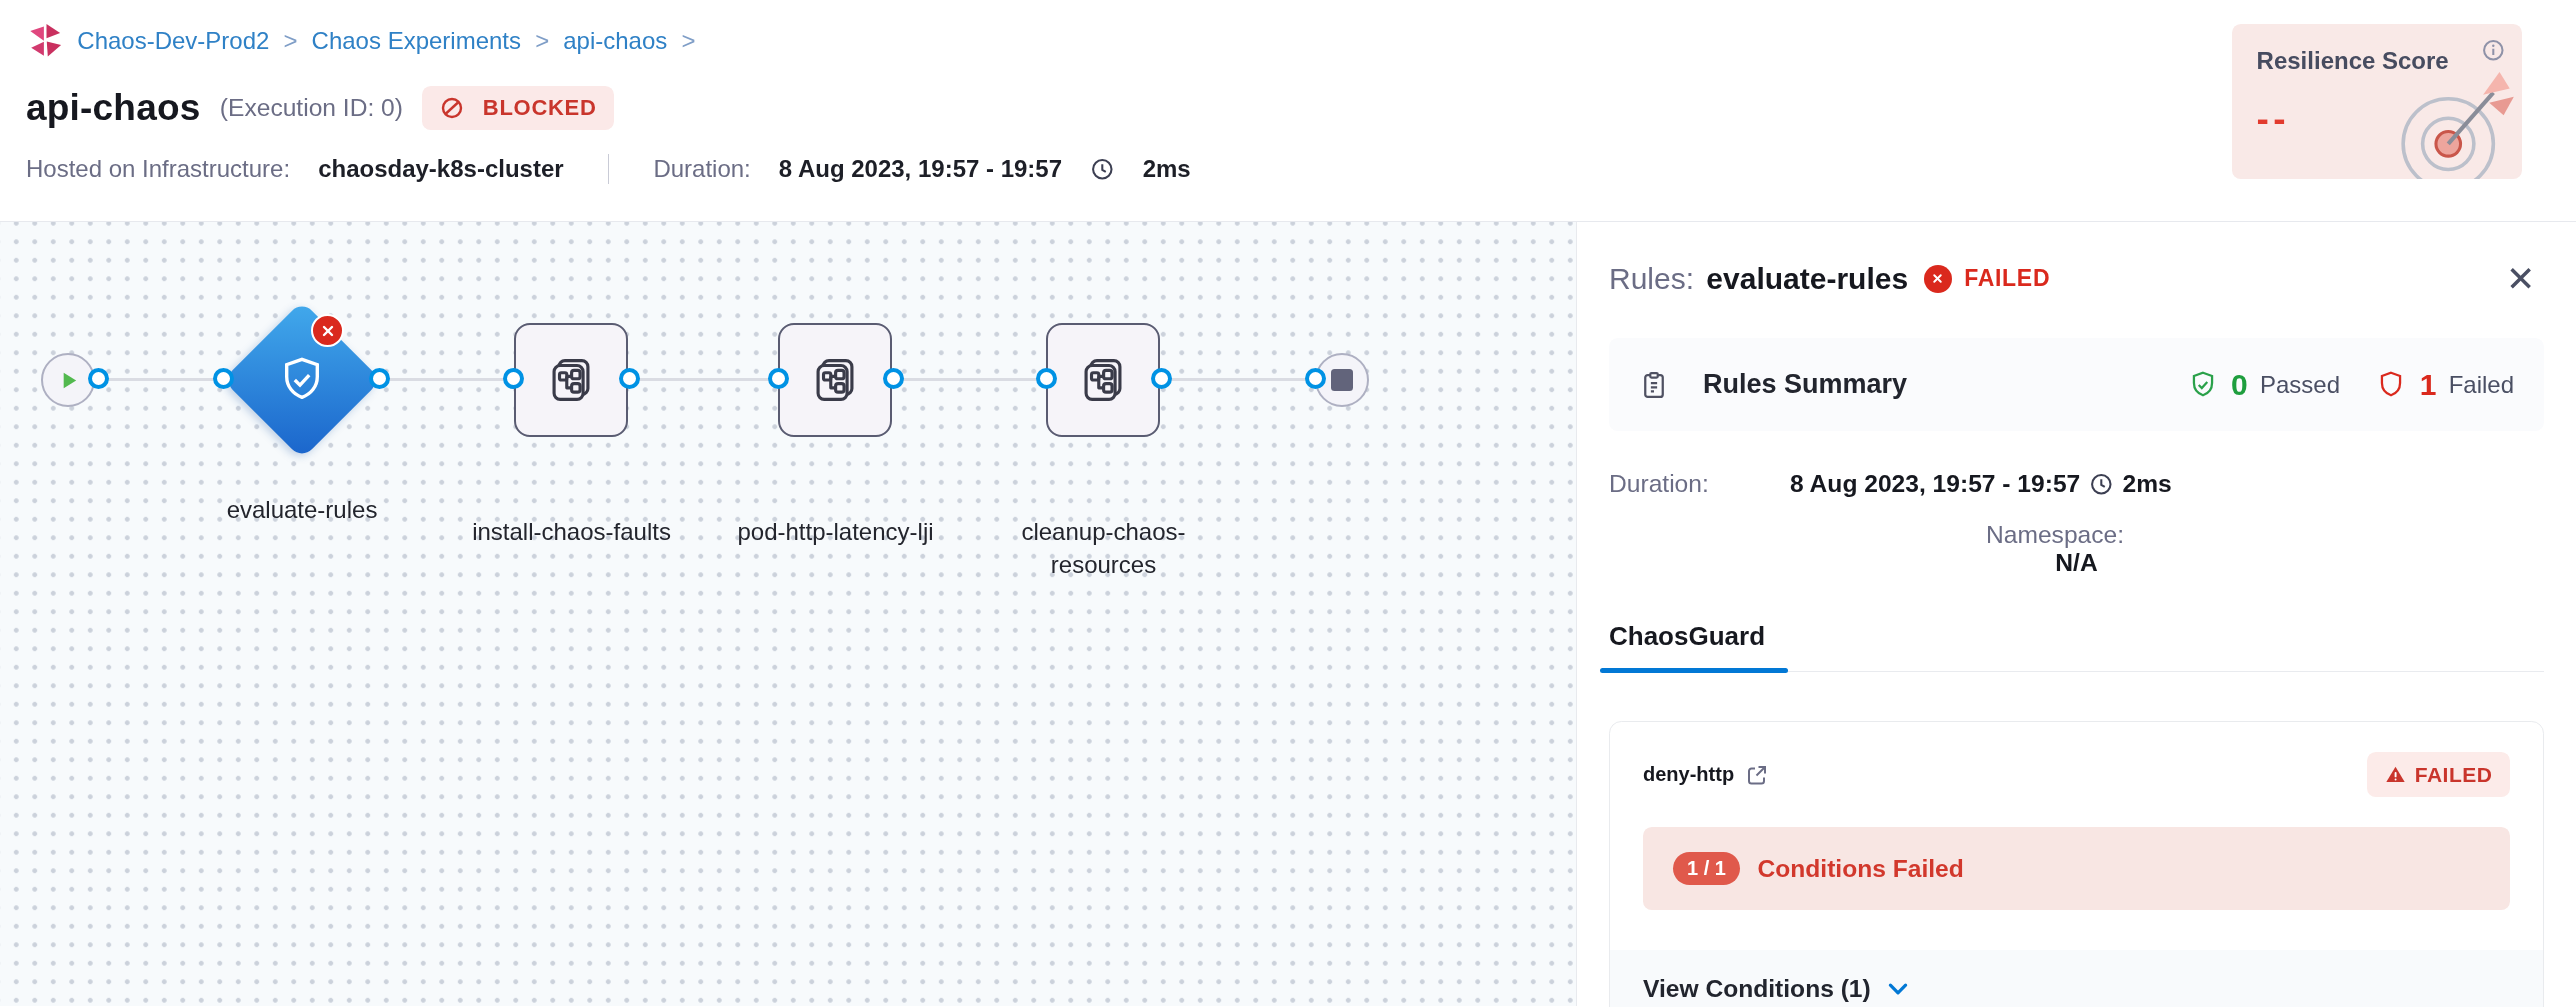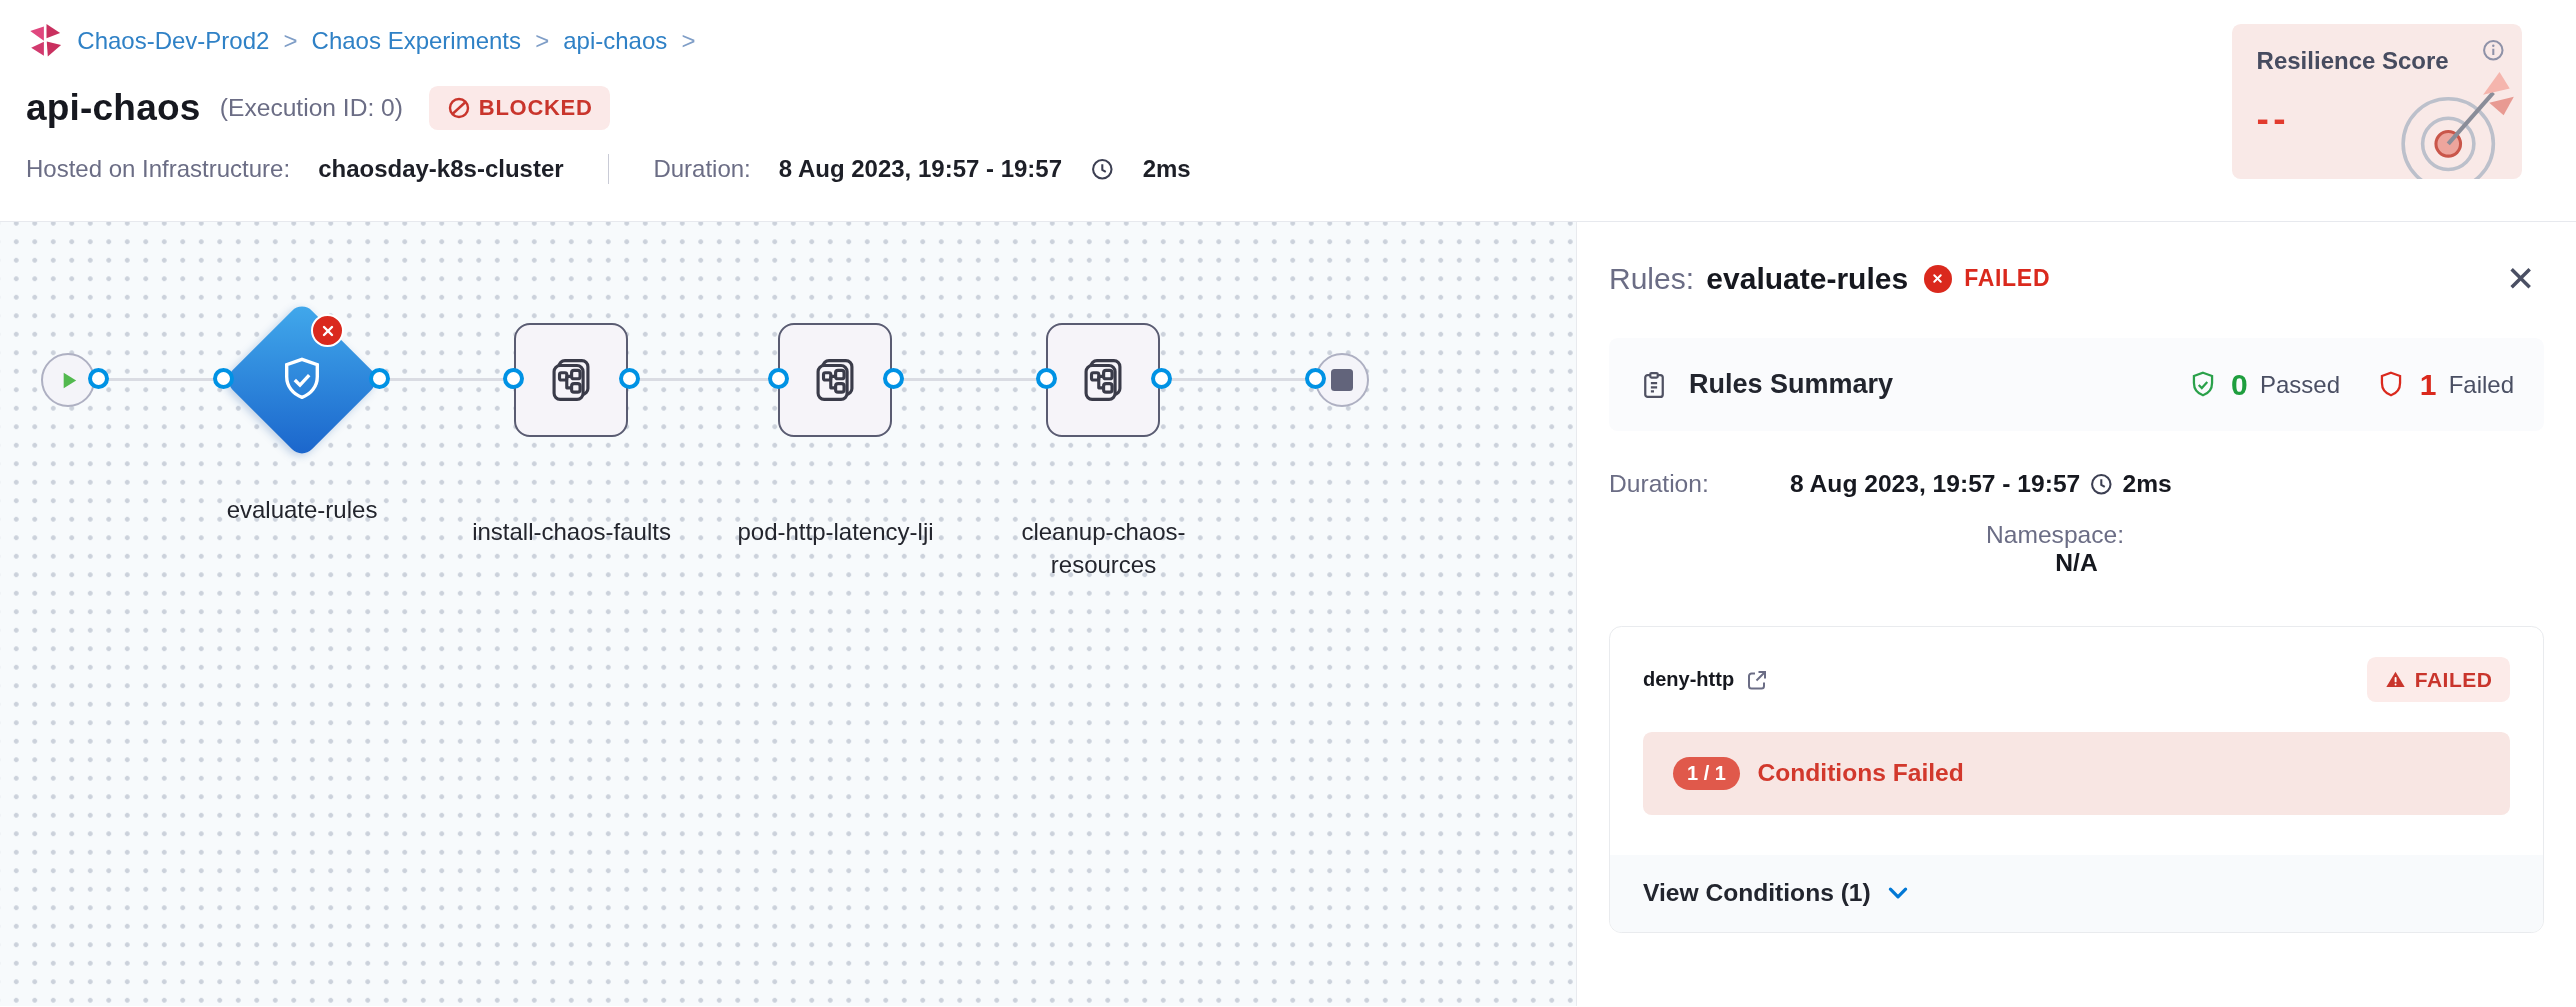--- a/index.html
+++ b/index.html
@@ -9,22 +9,22 @@
 
   
   .topbar { height:222px; background:#fff; border-bottom:1.8px solid #e7e9ee; position:relative; padding:21px 0 0 26px; }
   .breadcrumb { display:flex; align-items:center; gap:12.3px; font-size:24px; }
   .breadcrumb .logo { width:39px; height:39px; display:inline-flex; }
   .crumb { color:#2f81c6; text-decoration:none; cursor:pointer; }
   .crumb-sep { color:#7f9ec7; margin:0 1.8px; }
   .title-row { display:flex; align-items:center; gap:19.3px; margin-top:26px; }
   .page-title { font-size:37px; font-weight:700; color:#16181f; letter-spacing:0.2px; }
   .exec-id { font-size:24.6px; color:#6b6d85; }
-  .blocked-badge { display:inline-flex; align-items:center; gap:8px; background:#fbe9e8;
-                   border-radius:8.8px; padding:8.8px 17.6px; margin-left:7px; }
+  .blocked-badge { display:inline-flex; align-items:center; gap:19px; background:#fbe9e8;
+                   border-radius:8.8px; padding:8.8px 17.6px; }
   .blocked-badge span { color:#c9352c; font-weight:700; font-size:22px; letter-spacing:0.7px; }
   .meta-row { display:flex; align-items:center; gap:28px; margin-top:24.6px; font-size:24px; }
   .meta-label { color:#6b6d85; }
   .meta-value { color:#1d1f27; font-weight:600; }
   .vdiv { width:1.8px; height:30px; background:#c9cbd6; margin:0 16px; }
   .inline-icon { display:inline-flex; width:24.6px; height:24.6px; }
 
   
   .resilience-card { position:absolute; top:24px; right:54px; width:290px; height:155px;
                      background:#f9e9e7; border-radius:8.8px; padding:23px 24.6px; overflow:hidden; }
@@ -61,21 +61,21 @@
   .step-header { display:flex; align-items:center; gap:12.3px; }
   .step-label { font-size:30px; color:#6b6d85; }
   .step-name { font-size:30px; font-weight:700; color:#16181f; }
   .fail-circle { width:28px; height:28px; border-radius:50%; background:#da291d;
                  display:flex; align-items:center; justify-content:center; margin-left:3.5px; }
   .failed-text { font-size:23px; font-weight:700; color:#da291d; letter-spacing:0.7px; }
   .close-btn { margin-left:auto; font-size:35px; color:#4a4f63; cursor:pointer; font-weight:400; line-height:1; padding-right:8.8px; }
 
   .rules-card { margin-top:42px; background:#fafbfd; border-radius:8.8px; height:93px;
                 display:flex; align-items:center; justify-content:space-between; padding:0 30px; }
-  .rules-left { display:flex; align-items:flex-end; gap:20px; font-size:27px; font-weight:600; color:#22252e; }
+  .rules-left { display:flex; align-items:flex-end; gap:34px; font-size:27px; font-weight:600; color:#22252e; }
   .rules-right { display:flex; align-items:center; gap:12.3px; }
   .count-green { font-size:30px; font-weight:700; color:#1e9e3e; }
   .count-red { font-size:30px; font-weight:700; color:#da291d; }
   .count-label { font-size:24px; color:#4a4f63; margin-right:23px; }
 
   .kv-row { display:flex; align-items:center; margin-top:39px; font-size:24.6px; }
   .kv-row + .kv-row { margin-top:23px;flex-direction:column; }
   .kv-label { width:181px; color:#6b6d85; }
   .kv-value { color:#16181f; font-weight:600; display:flex; align-items:center; gap:8.8px; }
   .kv-ms { font-weight:700; }
@@ -300,20 +300,23 @@
             </svg>
           </span>
           <span class="kv-ms">2ms</span>
         </span>
       </div>
       <div class="kv-row">
         <span class="kv-label">Namespace:</span>
         <span class="kv-value">N/A</span>
       </div>
 
+      <div class="tabs">
+        <span class="tab">ChaosGuard</span>
+      </div>
 
       <div class="rule-card">
         <div class="rule-card-inner">
           <div class="rule-head">
             <span class="rule-name-wrap">
               <span class="rule-name">deny-http</span>
               <svg width="24" height="24" viewBox="0 0 24 24" fill="none" stroke="#6b6d85" stroke-width="2">
                 <path d="M10 5.5H6.5A2.5 2.5 0 0 0 4 8v10a2.5 2.5 0 0 0 2.5 2.5h10A2.5 2.5 0 0 0 19 18v-3.5"></path>
                 <path d="M13.5 4H20v6.5"></path>
                   <path d="M20 4l-8.5 8.5"></path>

